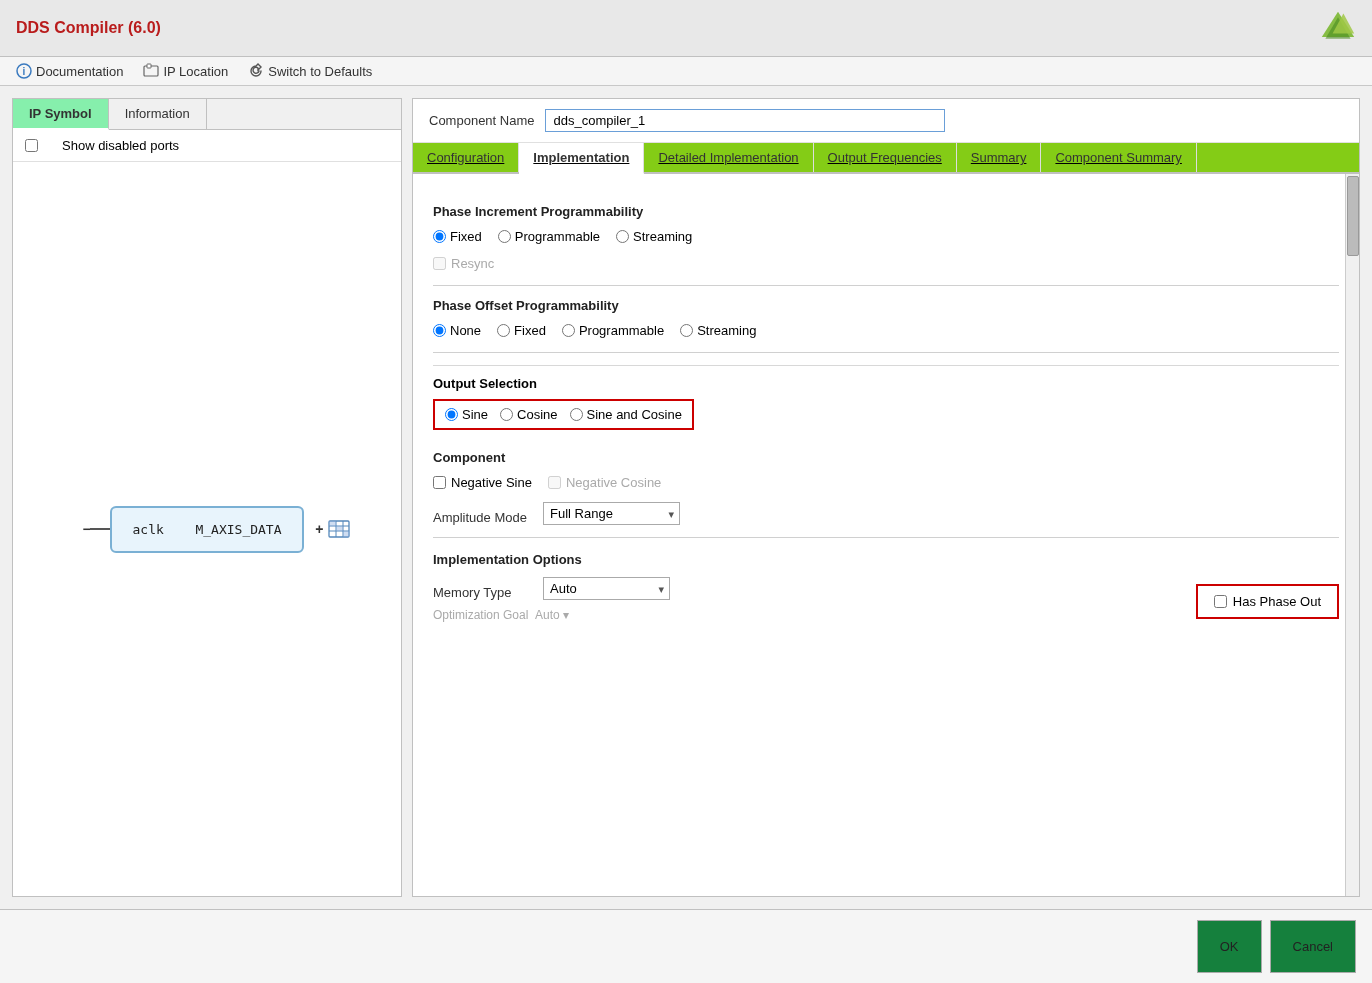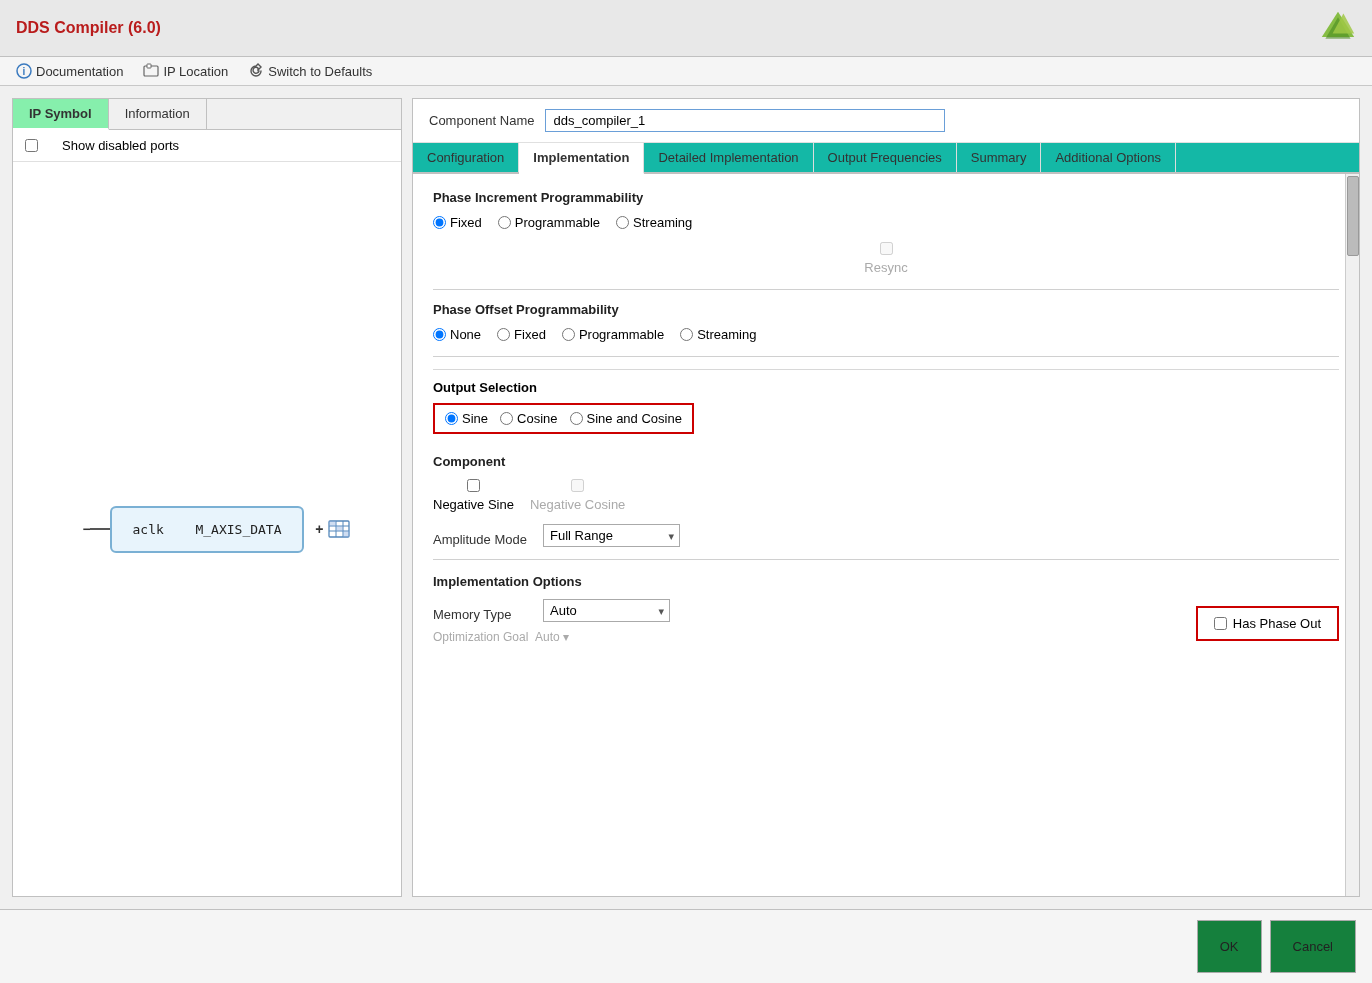--- a/index.html
+++ b/index.html
@@ -157,42 +157,43 @@
       flex: 1;
       max-width: 400px;
       outline: none;
       background: #fff;
     }
 
     
     .tabs-row {
       display: flex;
       border-bottom: 2px solid #c0c0c0;
-      background: #14b8a6;
+      background: #84cc16;
+      text-decoration: underline;
     }
     .tab {
       padding: 7px 14px;
       cursor: pointer;
       font-size: 13px;
       color: #333;
       border-right: 1px solid #ddd;
       white-space: nowrap;
     }
     .tab.active {
       background: #fff;
       font-weight: bold;
       border-bottom: 2px solid #fff;
       margin-bottom: -2px;
     }
 
     
     .tab-content {
       flex: 1;
       overflow-y: auto;
-      padding: 16px 20px;
+      padding: 30px 20px;
       position: relative;
     }
 
     .section-title {
       font-weight: bold;
       font-size: 13px;
       color: #222;
       margin-bottom: 10px;
     }
 
@@ -210,21 +211,20 @@
     }
     .radio-item input[type="radio"] {
       cursor: pointer;
     }
 
     .checkbox-item {
       display: flex;
       align-items: center;
       gap: 5px;
       cursor: pointer;
-      flex-direction: column;
     }
     .checkbox-item input[type="checkbox"] {
       cursor: pointer;
     }
 
     .section-divider {
       border: none;
       border-top: 1px solid #d0d0d0;
       margin: 12px 0;
     }
@@ -428,21 +428,21 @@
       <span class="component-name-label">Component Name</span>
       <input type="text" class="component-name-input" value="dds_compiler_1" style="">
     </div>
 
     <div class="tabs-row">
       <div class="tab">Configuration</div>
       <div class="tab active">Implementation</div>
       <div class="tab">Detailed Implementation</div>
       <div class="tab">Output Frequencies</div>
       <div class="tab">Summary</div>
-      <div class="tab">Additional Options</div>
+      <div class="tab">Component Summary</div>
     </div>
 
     <div class="tab-content" style="position:relative;">
 
       <div style="margin-bottom:14px;">
         <div class="section-title">Phase Increment Programmability</div>
         <div class="radio-group">
           <label class="radio-item">
             <input type="radio" name="phase_increment" checked="" style="">
             <span>Fixed</span>

